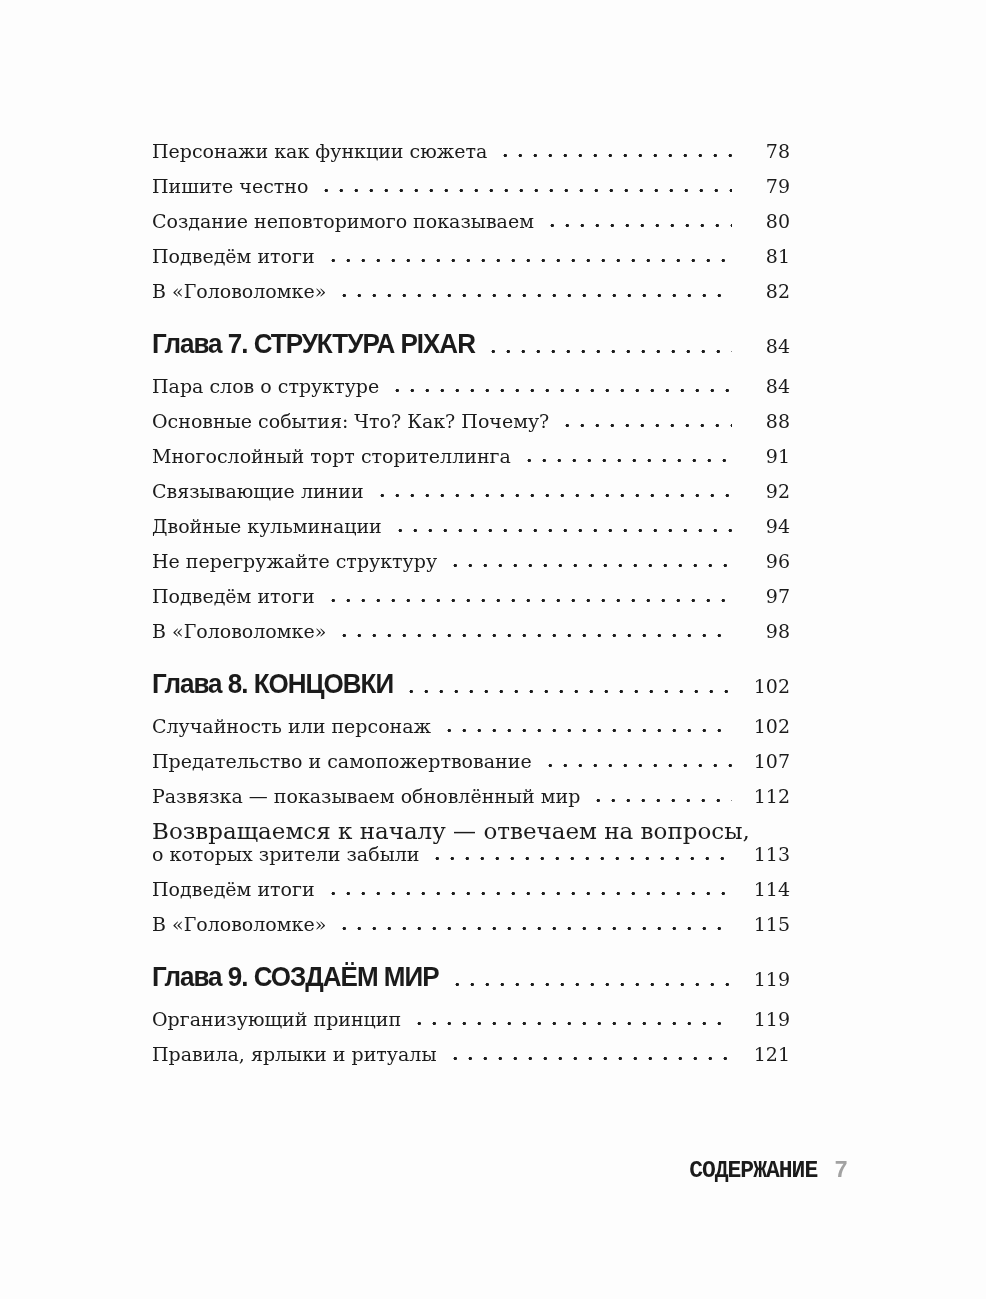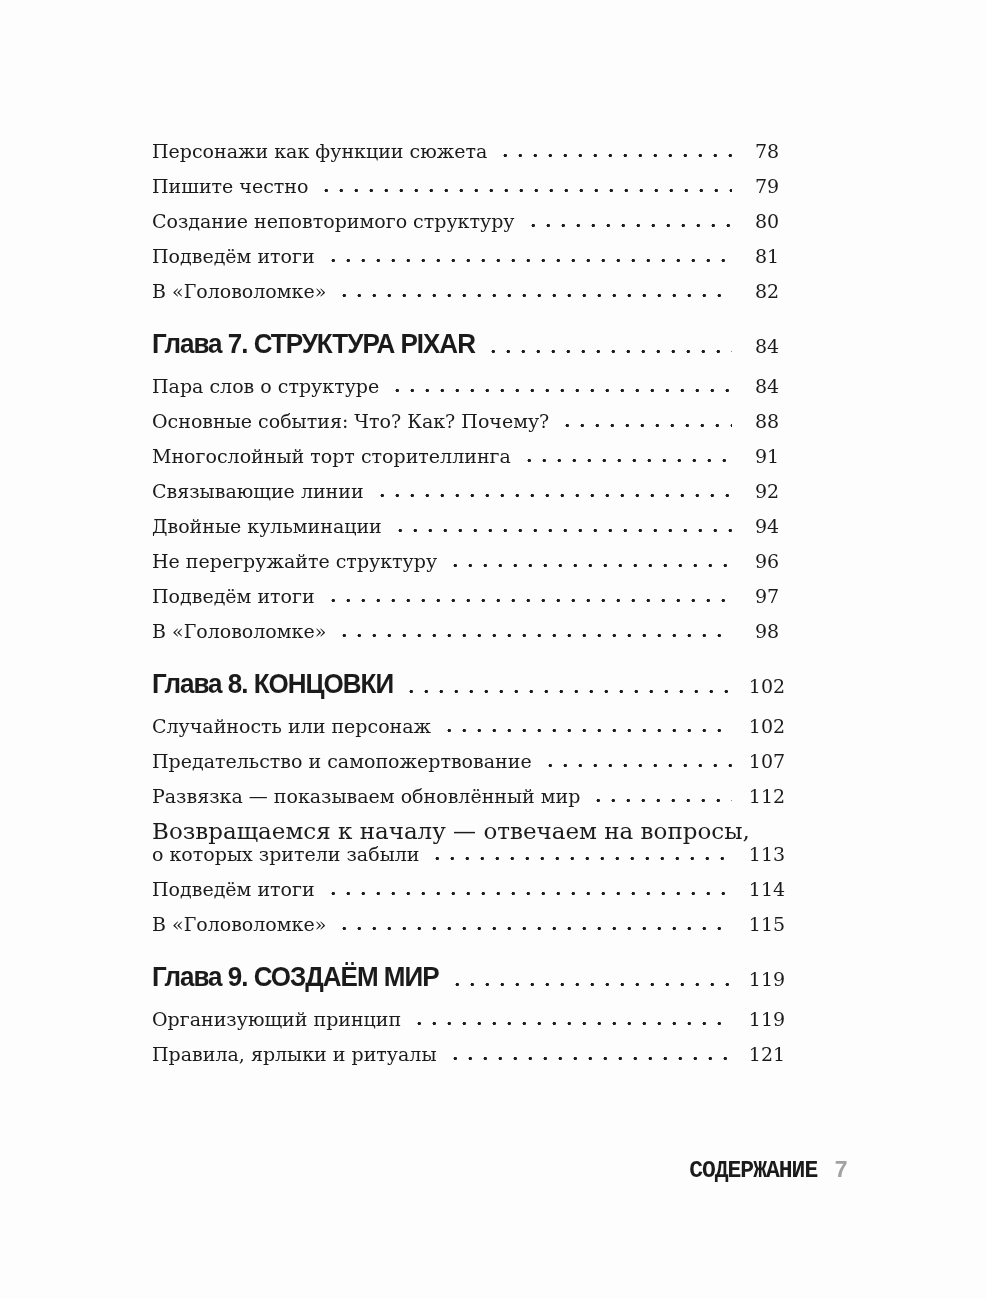--- a/index.html
+++ b/index.html
@@ -64,21 +64,21 @@
     margin: 0 12px 4px 10px;
     background-image: radial-gradient(circle at 2.2px 2.5px, #1c1c1c 1.5px, rgba(0,0,0,0) 1.9px);
     background-size: 15px 5px;
     background-repeat: repeat-x;
     background-position: 6px 0;
   }
   .chapter .leader { margin-bottom: 6px; }
   .pagenum {
     flex: 0 0 auto;
     width: 46px;
-    text-align: center;
+    text-align: right;
     font-size: 19px;
     line-height: 22px;
   }
 
   
   .footer {
     position: absolute;
     top: 1158px;
     right: 138px;
     display: flex;
@@ -114,21 +114,21 @@
         </div>
         <div class="entry">
           <div class="entry-row">
             <span class="entry-title">Пишите честно</span>
             <span class="leader"></span>
             <span class="pagenum">79</span>
           </div>
         </div>
         <div class="entry">
           <div class="entry-row">
-            <span class="entry-title">Создание неповторимого структуру</span>
+            <span class="entry-title">Создание неповторимого показываем</span>
             <span class="leader"></span>
             <span class="pagenum">80</span>
           </div>
         </div>
         <div class="entry">
           <div class="entry-row">
             <span class="entry-title">Подведём итоги</span>
             <span class="leader"></span>
             <span class="pagenum">81</span>
           </div>

